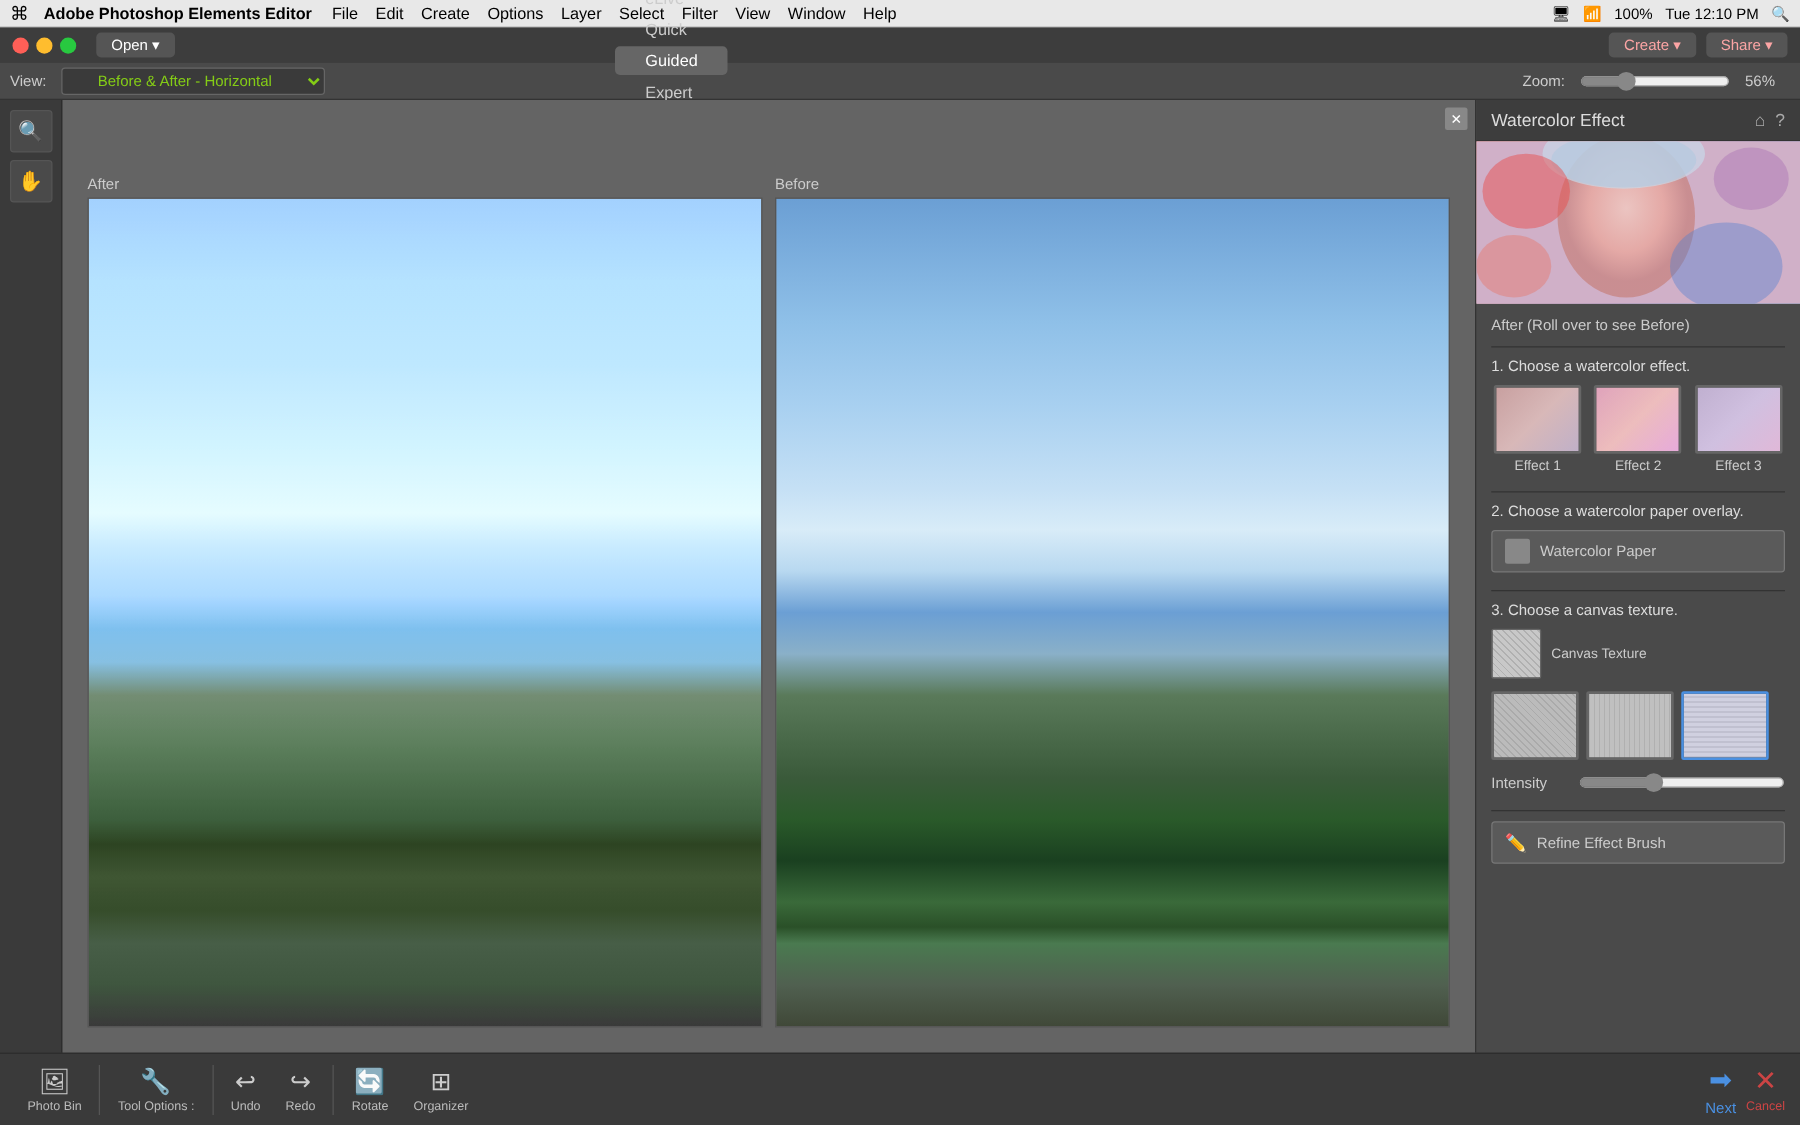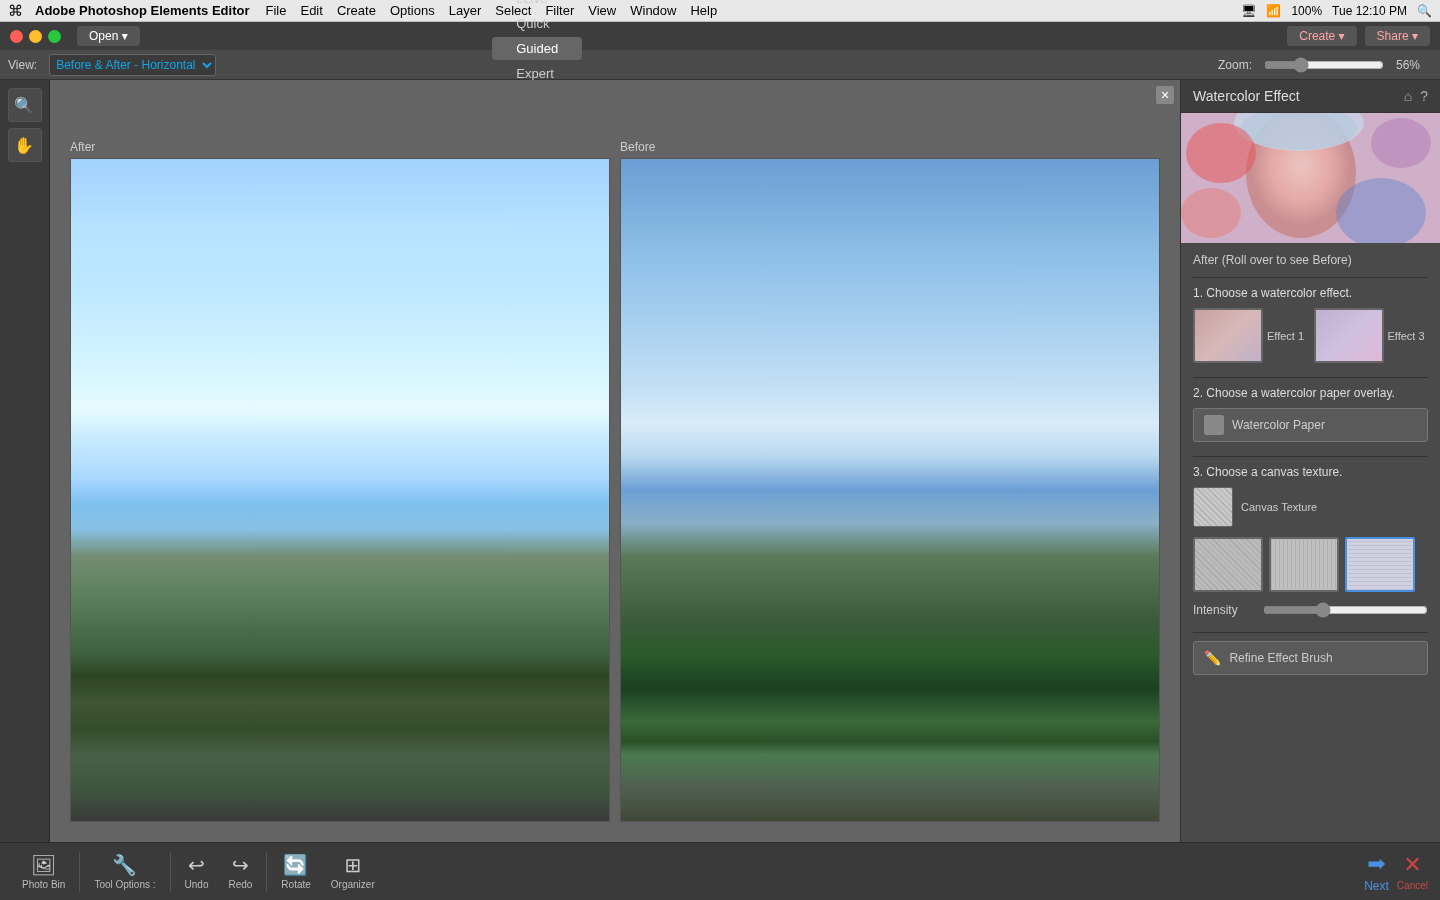--- a/index.html
+++ b/index.html
@@ -48,22 +48,22 @@
     }
 
     
     .toolbar-row {
       width: 100%; height: 30px; background: #4a4a4a;
       display: flex; align-items: center; padding: 0 8px; gap: 12px;
       border-bottom: 1px solid #333;
     }
     .view-label { color: #ccc; font-size: 12px; }
     .view-select {
-      background: #3a3a3a; color: #0ea5e9; border: 1px solid #666;
-      border-radius: 3px; font-size: 12px; padding: 2px 2px; cursor: pointer;
+      background: #3a3a3a; color: #84cc16; border: 1px solid #666;
+      border-radius: 3px; font-size: 12px; padding: 2px 24px; cursor: pointer;
     }
     .zoom-label { margin-left: auto; color: #ccc; font-size: 12px; }
     .zoom-slider { width: 120px; accent-color: #888; }
     .zoom-value { color: #ccc; font-size: 12px; width: 36px; }
 
     
     .main-area {
       display: flex; width: 100%; height: calc(900px - 22px - 28px - 30px - 58px);
     }
 
@@ -143,21 +143,21 @@
       position: relative; overflow: hidden;
     }
 
     .panel-content { padding: 10px 12px; flex: 1; }
     .instruction-text { color: #ccc; font-size: 12px; margin-bottom: 10px; }
     .section-label { color: #ddd; font-size: 12px; margin-bottom: 8px; }
 
     
     .effect-thumbnails { display: flex; gap: 6px; margin-bottom: 14px; }
     .effect-thumb {
-      flex: 1; display: flex; flex-direction: row; align-items: center; gap: 4px;
+      flex: 1; display: flex; flex-direction: column; align-items: center; gap: 4px;
       cursor: pointer;
     }
     .effect-img {
       width: 70px; height: 55px; border: 2px solid #666; border-radius: 2px; overflow: hidden;
     }
     .effect-img-inner {
       width: 100%; height: 100%;
     }
     .effect-img-1 { background: linear-gradient(135deg, #c8a0a0 0%, #d8b8b8 50%, #c0b0c8 100%); }
     .effect-img-2 { background: linear-gradient(135deg, #d0a8b8 0%, #e0c0c0 50%, #d8b0d0 100%); filter: saturate(1.5); }
@@ -377,20 +377,26 @@
       <div class="section-label">1. Choose a watercolor effect.</div>
       <div class="effect-thumbnails">
         <div class="effect-thumb">
           <div class="effect-img">
             <div class="effect-img-inner effect-img-1"></div>
           </div>
           <span class="effect-label">Effect 1</span>
         </div>
         <div class="effect-thumb">
           <div class="effect-img">
+            <div class="effect-img-inner effect-img-2"></div>
+          </div>
+          <span class="effect-label">Effect 2</span>
+        </div>
+        <div class="effect-thumb">
+          <div class="effect-img">
             <div class="effect-img-inner effect-img-3"></div>
           </div>
           <span class="effect-label">Effect 3</span>
         </div>
       </div>
 
       <div class="panel-divider"></div>
 
       <div class="section-label">2. Choose a watercolor paper overlay.</div>
       <div class="paper-overlay-section">

